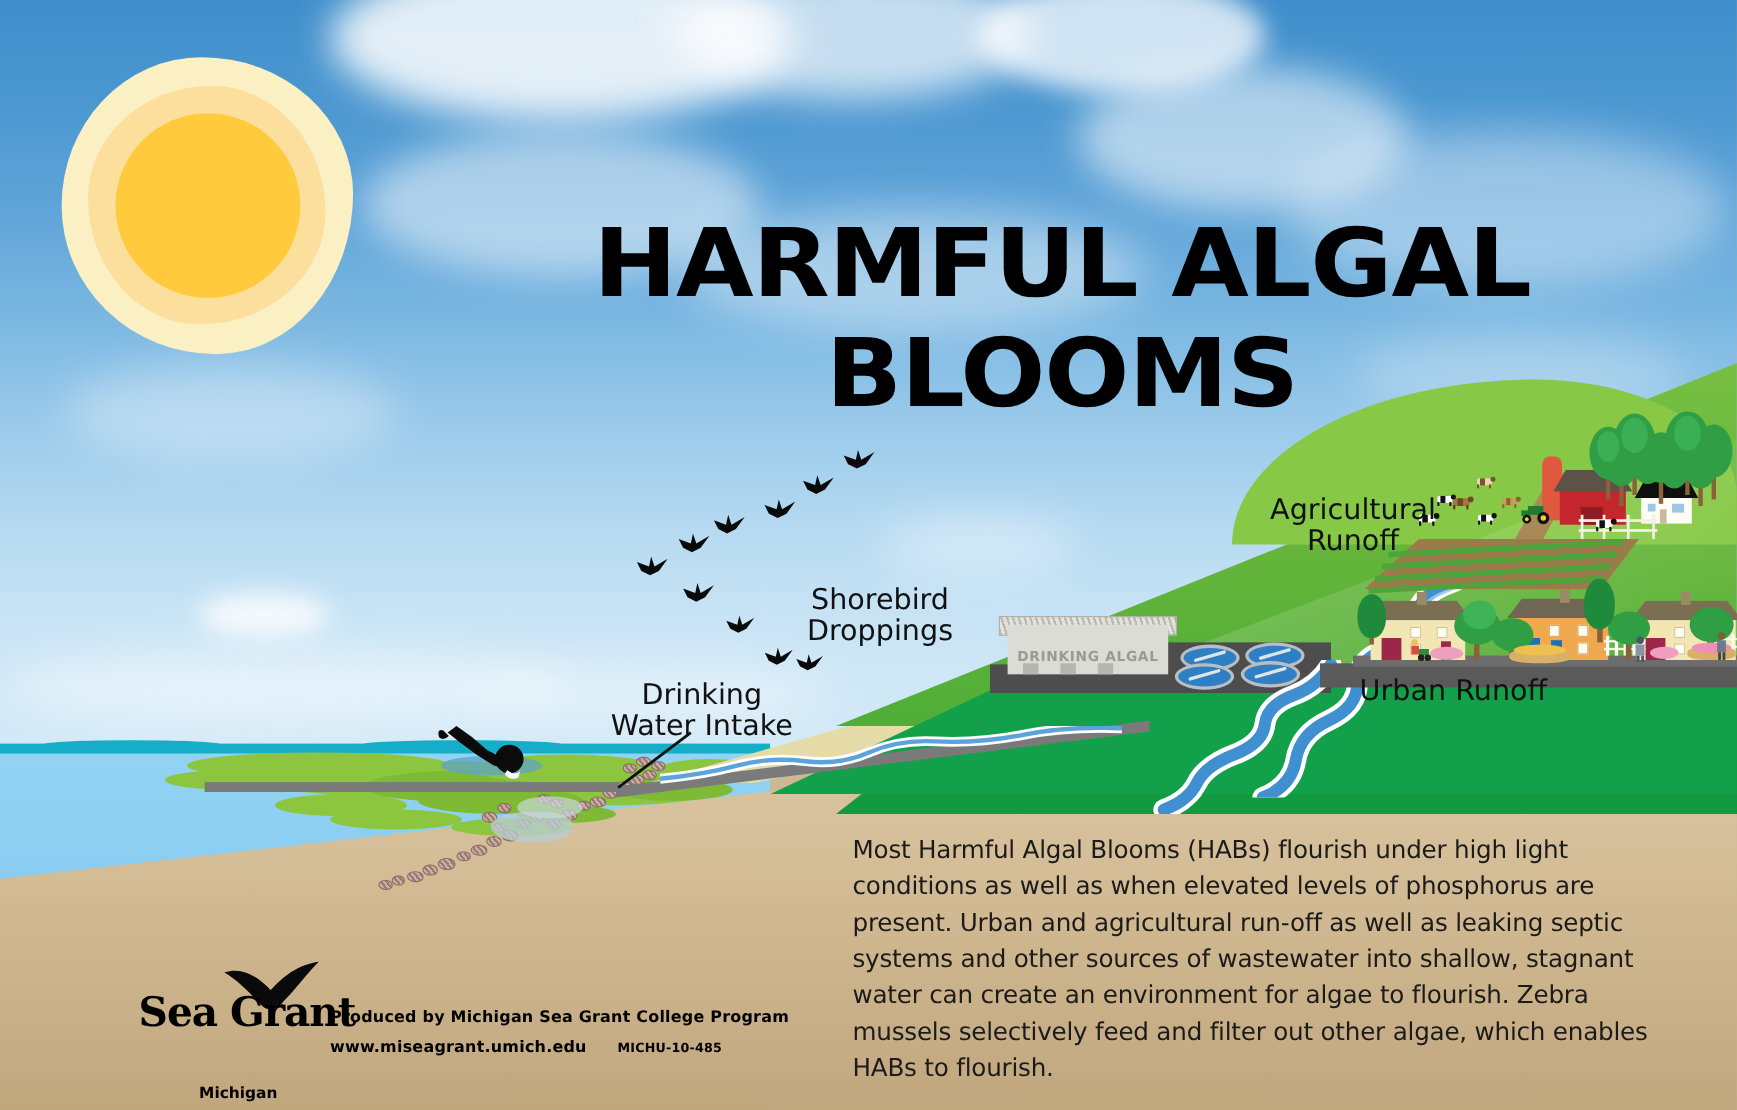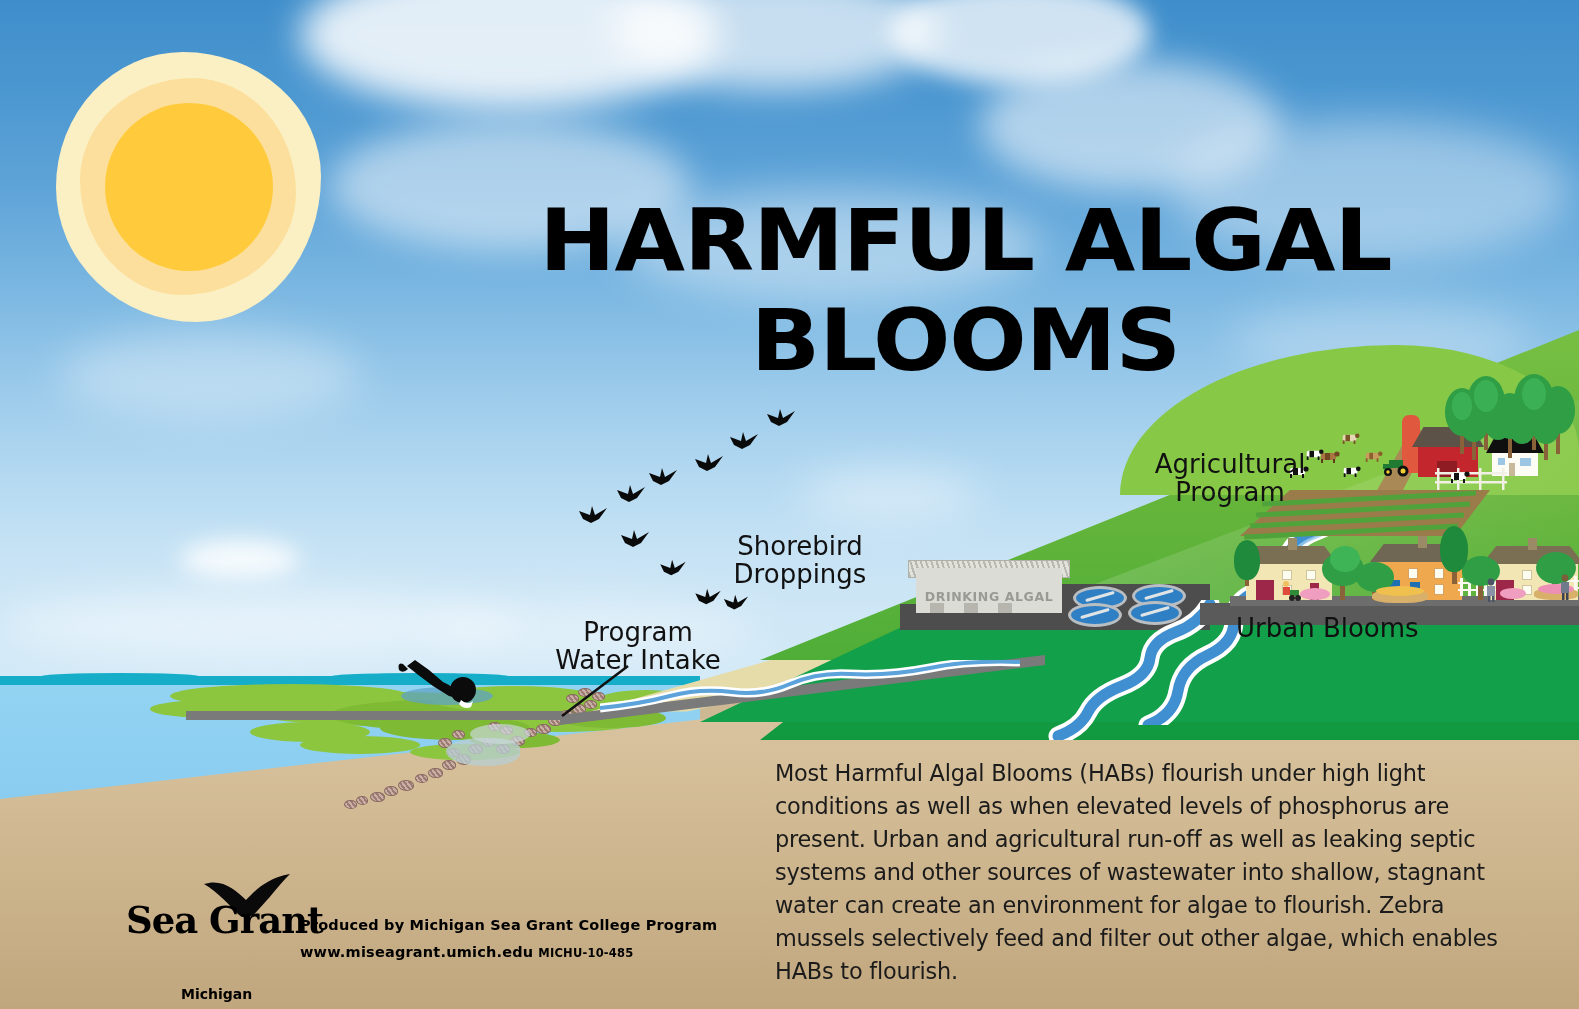--- a/index.html
+++ b/index.html
@@ -588,43 +588,43 @@
     <rect x="4" y="18" width="2.5" height="6" fill="#4a5568"></rect>
       <rect x="8" y="18" width="2.5" height="6" fill="#4a5568"></rect>
   </svg>
   <svg style="position:absolute;left:1558px;top:574px;width:14px;height:26px;" viewBox="0 0 14 26">
     <circle cx="7" cy="4" r="3.4" fill="#7a5f3a"></circle>
     <path d="M3 8 h8 v11 h-8 Z" fill="#6f7a8a"></path>
     <rect x="4" y="19" width="2.5" height="7" fill="#3a4352"></rect>
       <rect x="8" y="19" width="2.5" height="7" fill="#3a4352"></rect>
   </svg>
 
-  <div class="lbl" style="left:540px;top:618px;width:196px;font-size:26px;">Program
+  <div class="lbl" style="left:540px;top:618px;width:196px;font-size:26px;">Drinking
 Water Intake</div>
   <div class="lbl" style="left:700px;top:532px;width:200px;font-size:26px;">Shorebird
 Droppings</div>
   <div class="lbl" style="left:1130px;top:450px;width:200px;font-size:26px;">Agricultural
-Program</div>
-  <div class="lbl" style="left:1236px;top:614px;width:190px;font-size:26px;text-align:left;">Urban Blooms</div>
+Runoff</div>
+  <div class="lbl" style="left:1236px;top:614px;width:190px;font-size:26px;text-align:left;">Urban Runoff</div>
 
   <svg style="position:absolute;left:556px;top:664px;width:80px;height:60px;" viewBox="0 0 80 60">
     <line x1="72" y1="2" x2="6" y2="52" stroke="#111" stroke-width="2.6"></line>
   </svg>
 
   <div class="body-text">Most Harmful Algal Blooms (HABs) flourish under high light conditions as well as when elevated levels of phosphorus are present. Urban and agricultural run-off as well as leaking septic systems and other sources of wastewater into shallow, stagnant water can create an environment for algae to flourish. Zebra mussels selectively feed and filter out other algae, which enables HABs to flourish.</div>
 
   <div class="logo">
     <svg style="position:absolute;left:76px;top:-14px;width:92px;height:48px;" viewBox="0 0 92 48">
       <path d="M2 10 C20 4 34 16 44 26 C52 18 64 4 88 0 C76 12 66 26 56 36 C50 44 42 46 36 40 C28 32 16 18 2 10 Z" fill="#0a0a0a"></path>
     </svg>
     <div class="logo-text">Sea Grant</div>
     <div class="logo-sub">Michigan</div>
   </div>
 
   <div class="credits">
     <div>Produced by Michigan Sea Grant College Program</div>
-    <div style="display:flex;align-items:baseline;gap:5px;">
+    <div style="display:flex;align-items:baseline;gap:28px;">
       <span>www.miseagrant.umich.edu</span>
       <span class="small">MICHU-10-485</span>
     </div>
   </div>
 
 </div>
 
 </body></html>

